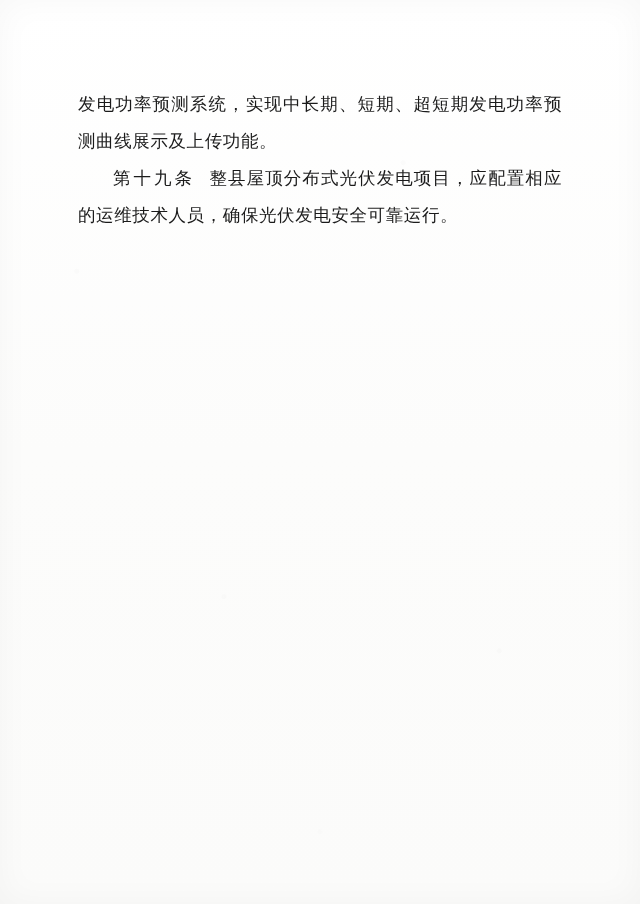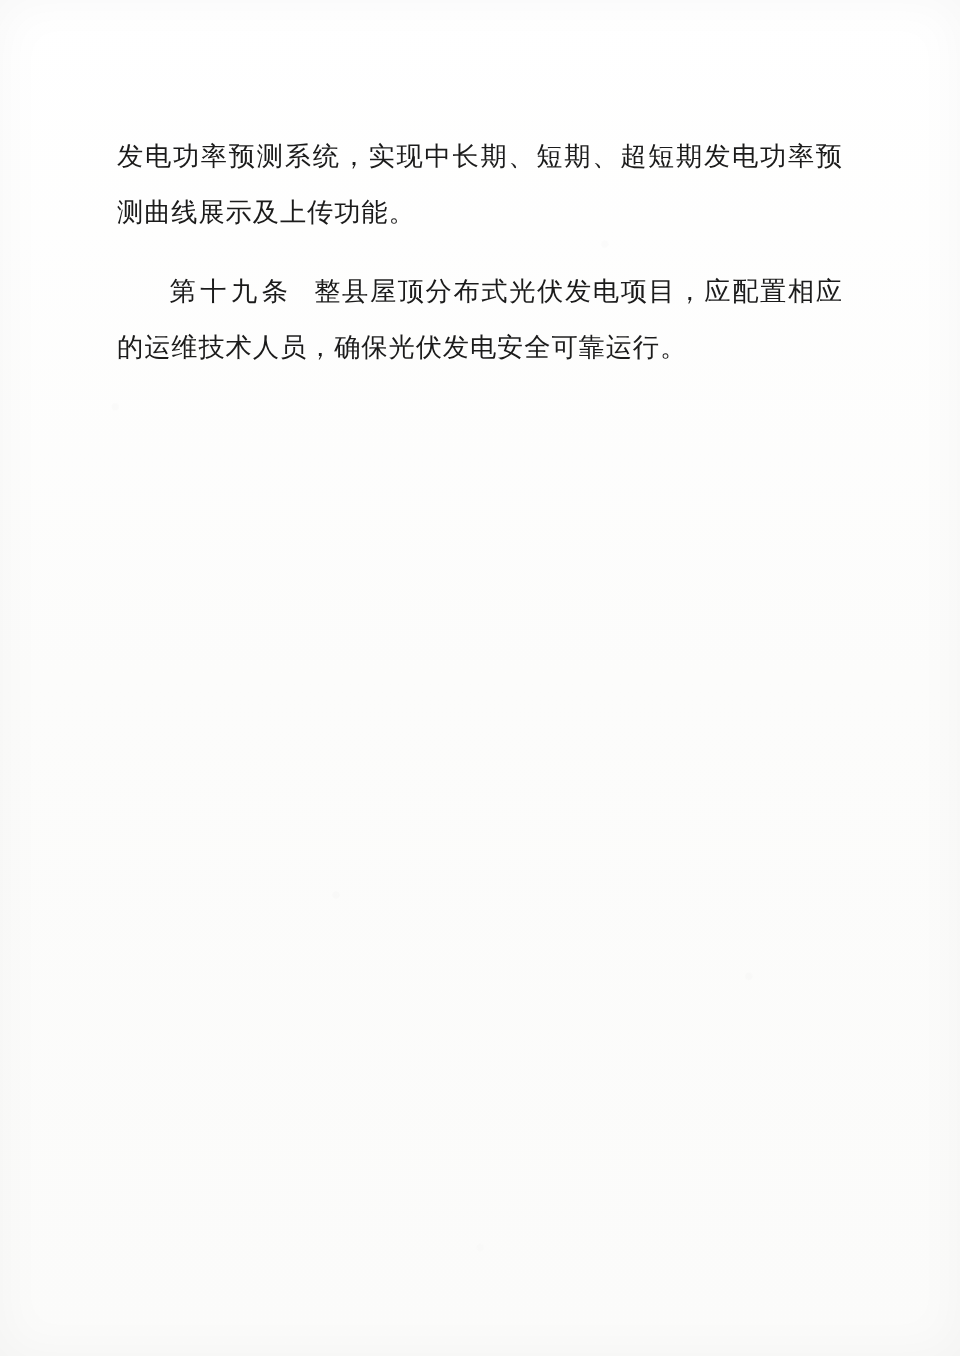--- a/index.html
+++ b/index.html
@@ -45,21 +45,21 @@
   .para {
     color: #1b1b1b;
     font-size: 17.5px;
     line-height: 37px;
     letter-spacing: 0.6px;
     text-align: justify;
     text-justify: inter-character;
     margin: 0;
   }
   .para + .para {
-    margin-top: 16px;
+    margin-top: 0px;
   }
   .indent {
     text-indent: 35px;
   }
   .article-label {
     letter-spacing: 2.5px;
   }
   .article-gap {
     display: inline-block;
     width: 14px;

